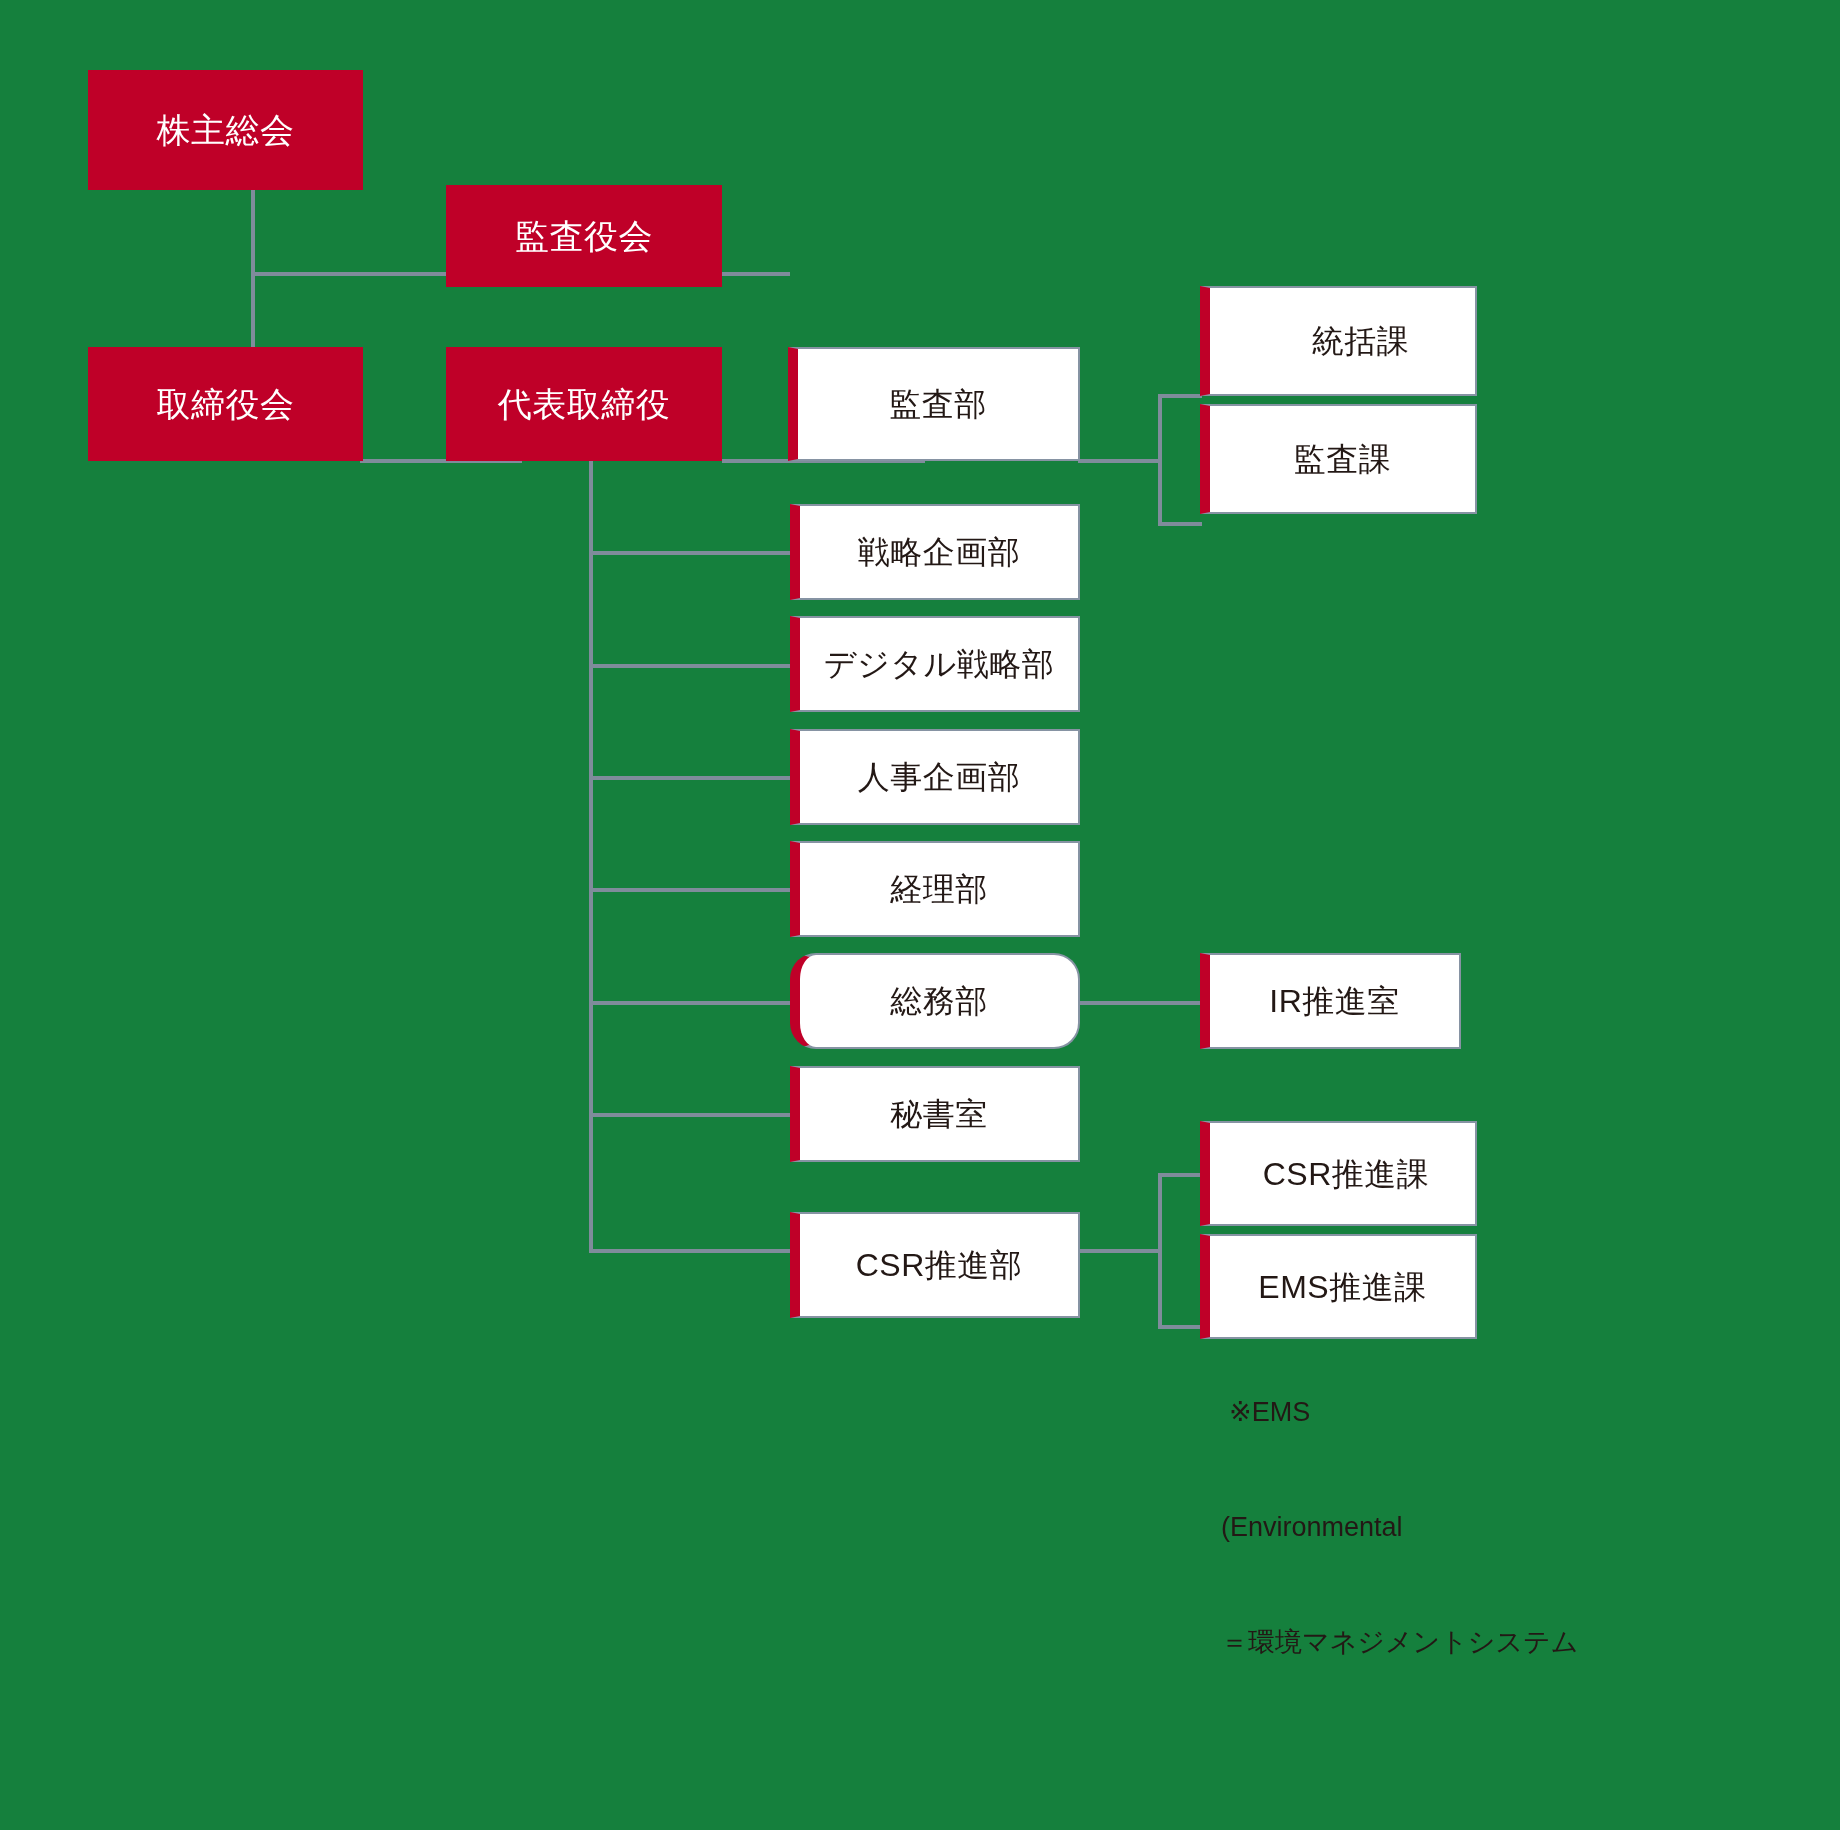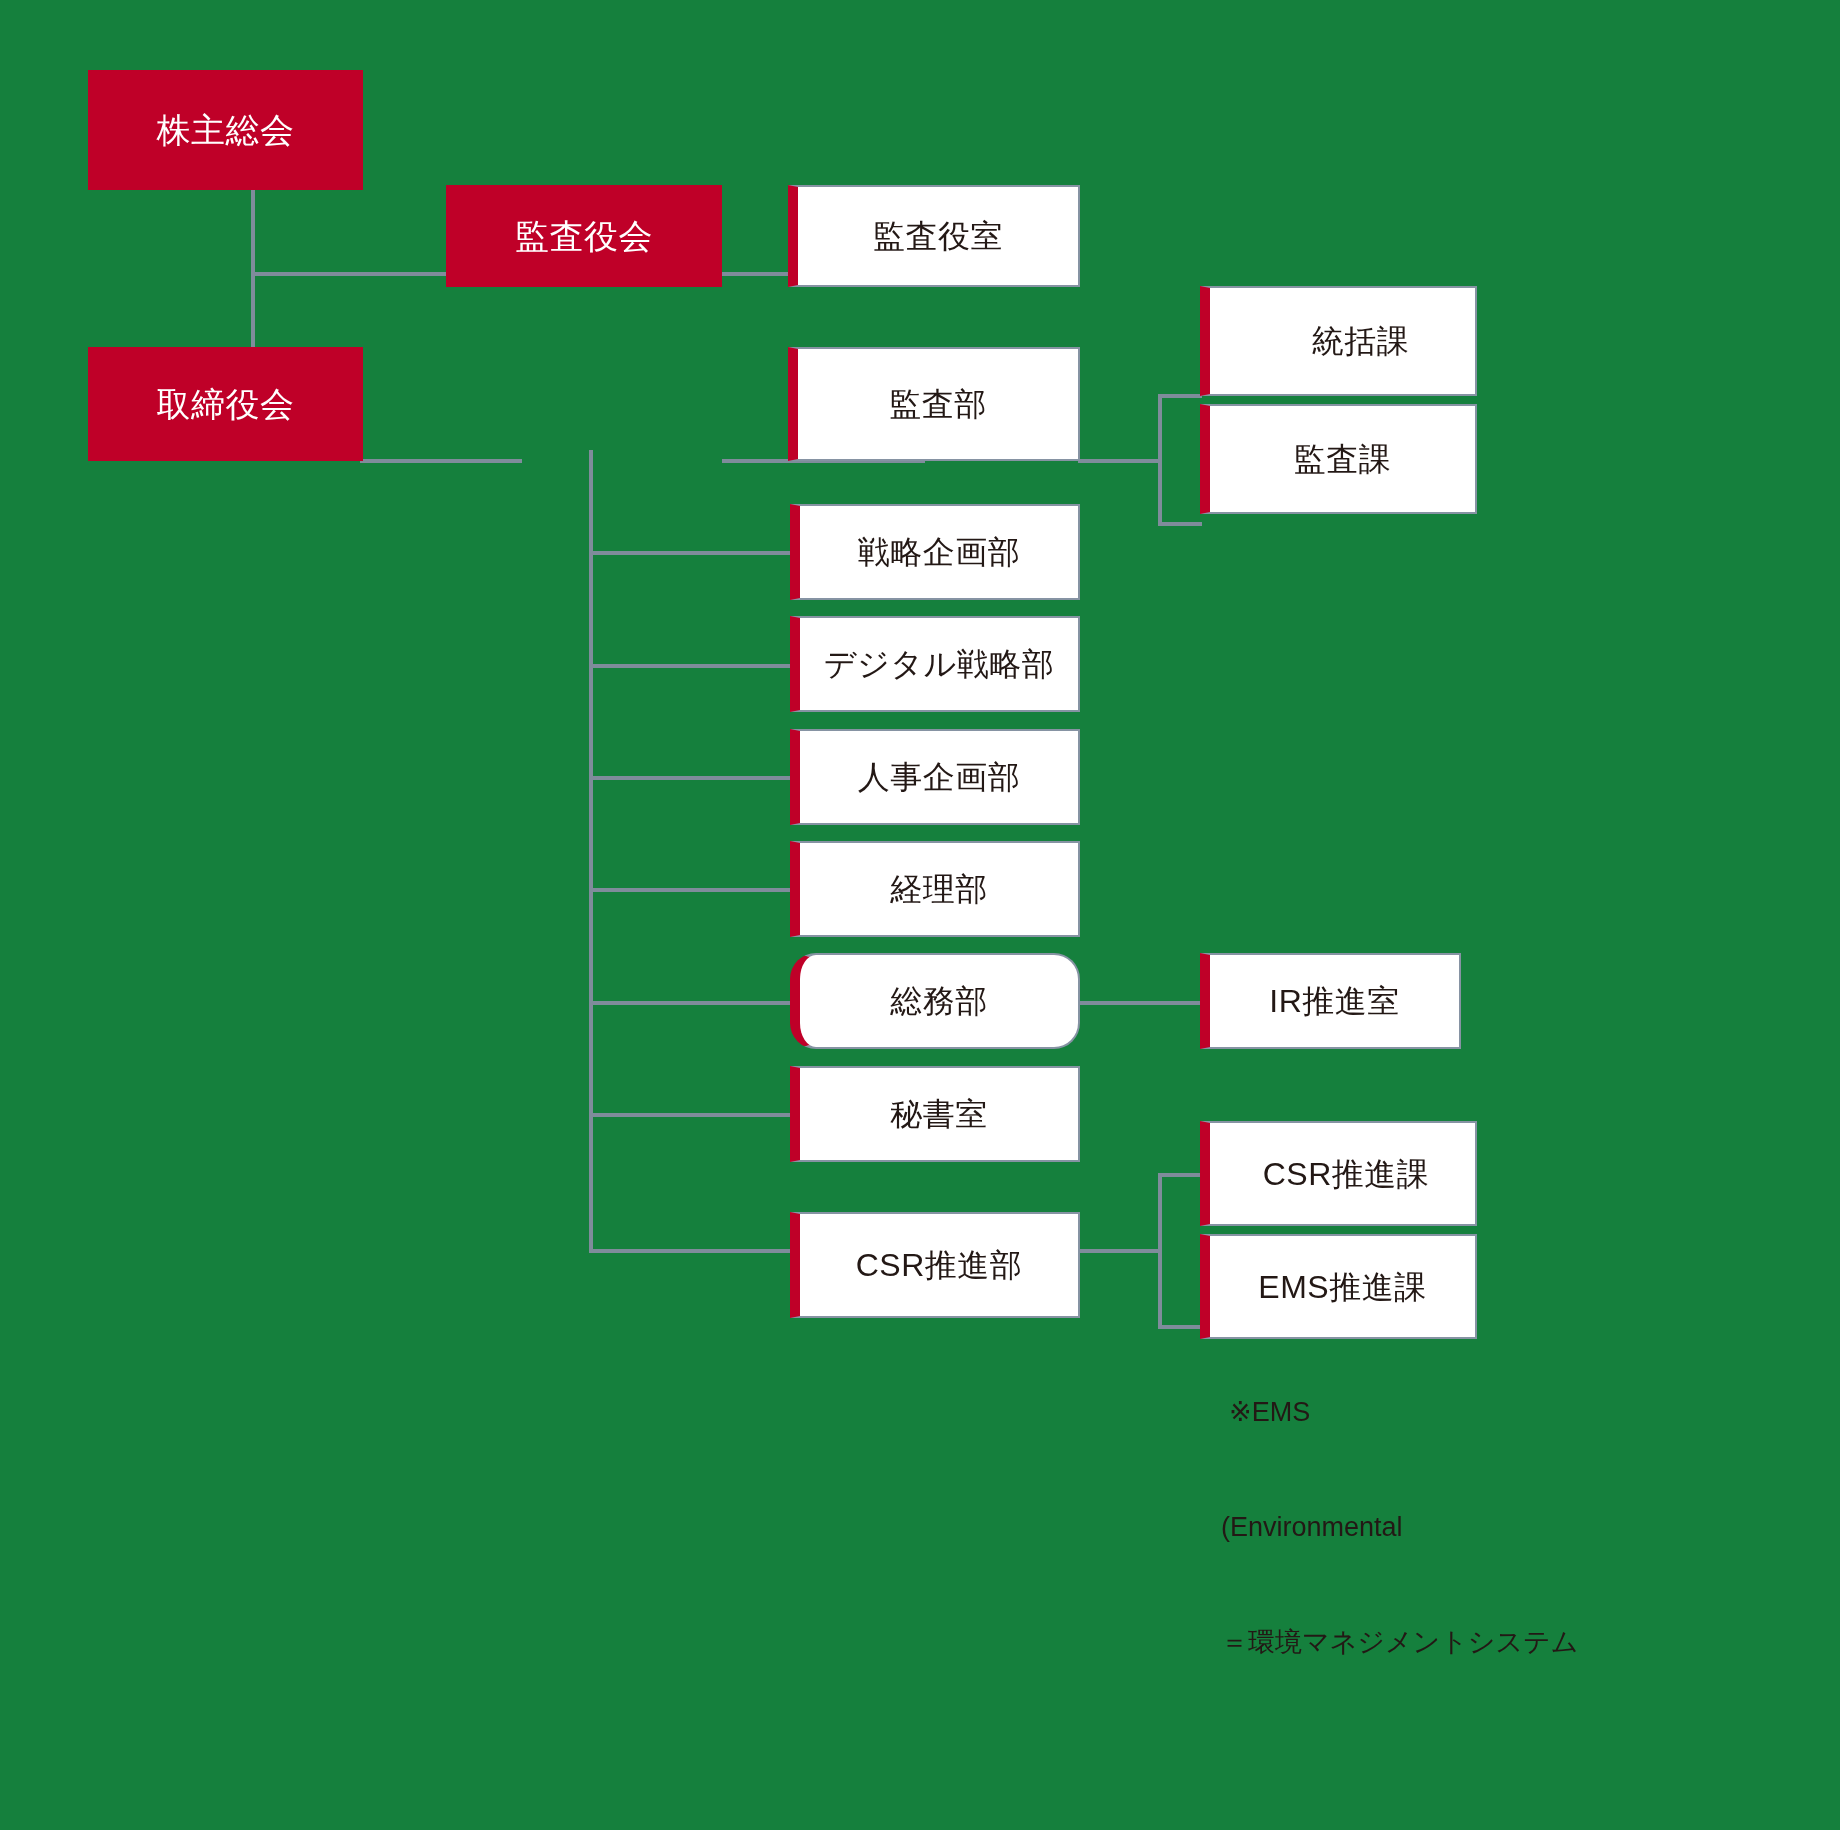--- a/index.html
+++ b/index.html
@@ -98,24 +98,24 @@
 
   <div class="line h" style="left:1078px; top:1249px; width:80px; height:4px;"></div>
   <div class="line v" style="left:1158px; top:1173px; width:4px; height:156px;"></div>
   <div class="line h" style="left:1158px; top:1173px; width:44px; height:4px;"></div>
   <div class="line h" style="left:1158px; top:1325px; width:44px; height:4px;"></div>
 
   <div class="node red" style="left:88px; top:70px; width:275px; height:120px;">株主総会</div>
 
   <div class="node red" style="left:446px; top:185px; width:276px; height:102px;">監査役会</div>
 
-  <div class="node white" style="left:788px; top:185px; width:292px; height:102px;">監査役室</div>
 
   <div class="node red" style="left:88px; top:347px; width:275px; height:114px;">取締役会</div>
 
+  <div class="node red" style="left:446px; top:347px; width:276px; height:114px;">代表取締役</div>
 
   <div class="node white" style="left:788px; top:347px; width:292px; height:114px;">監査部</div>
 
   <div class="node white" style="left:1200px; top:286px; width:277px; height:110px;padding-left:36px;">統括課</div>
 
   <div class="node white" style="left:1200px; top:404px; width:277px; height:110px;">監査課</div>
 
   <div class="node white" style="left:790px; top:504px; width:290px; height:96px;">戦略企画部</div>
 
   <div class="node white" style="left:790px; top:616px; width:290px; height:96px;">デジタル戦略部</div>

